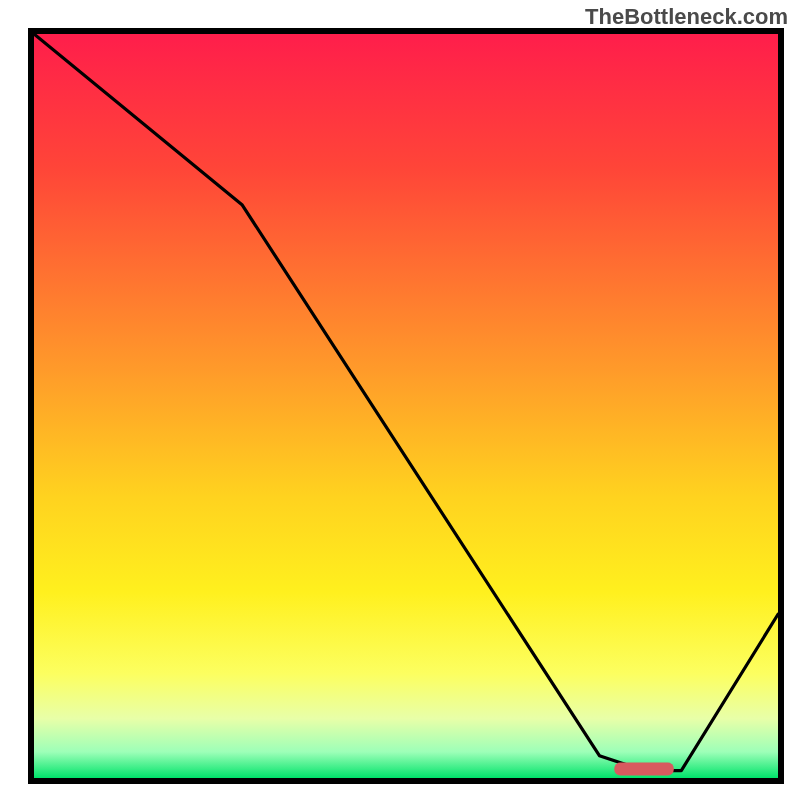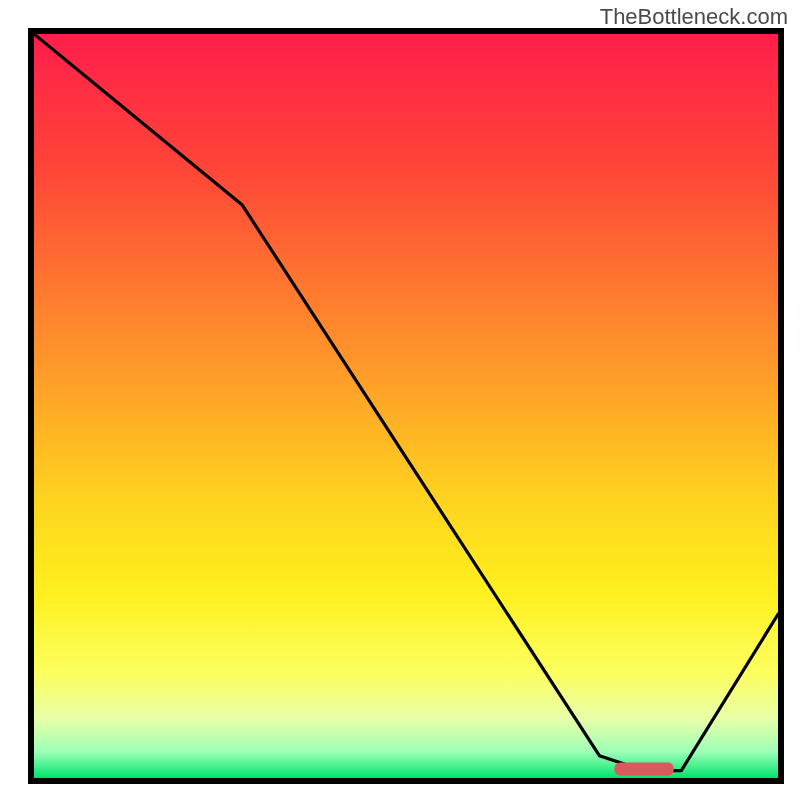--- a/index.html
+++ b/index.html
@@ -15,21 +15,21 @@
     width: 800px;
     height: 800px;
     box-sizing: border-box;
   }
   .watermark {
     position: absolute;
     top: 4px;
     right: 12px;
     color: #4a4a4a;
     font-size: 22px;
-    font-weight: 400;
+    font-weight: 700;
     z-index: 10;
   }
   .plot-border {
     position: absolute;
     left: 28px;
     top: 28px;
     width: 744px;
     height: 744px;
     border: 6px solid #000;
     box-sizing: content-box;

